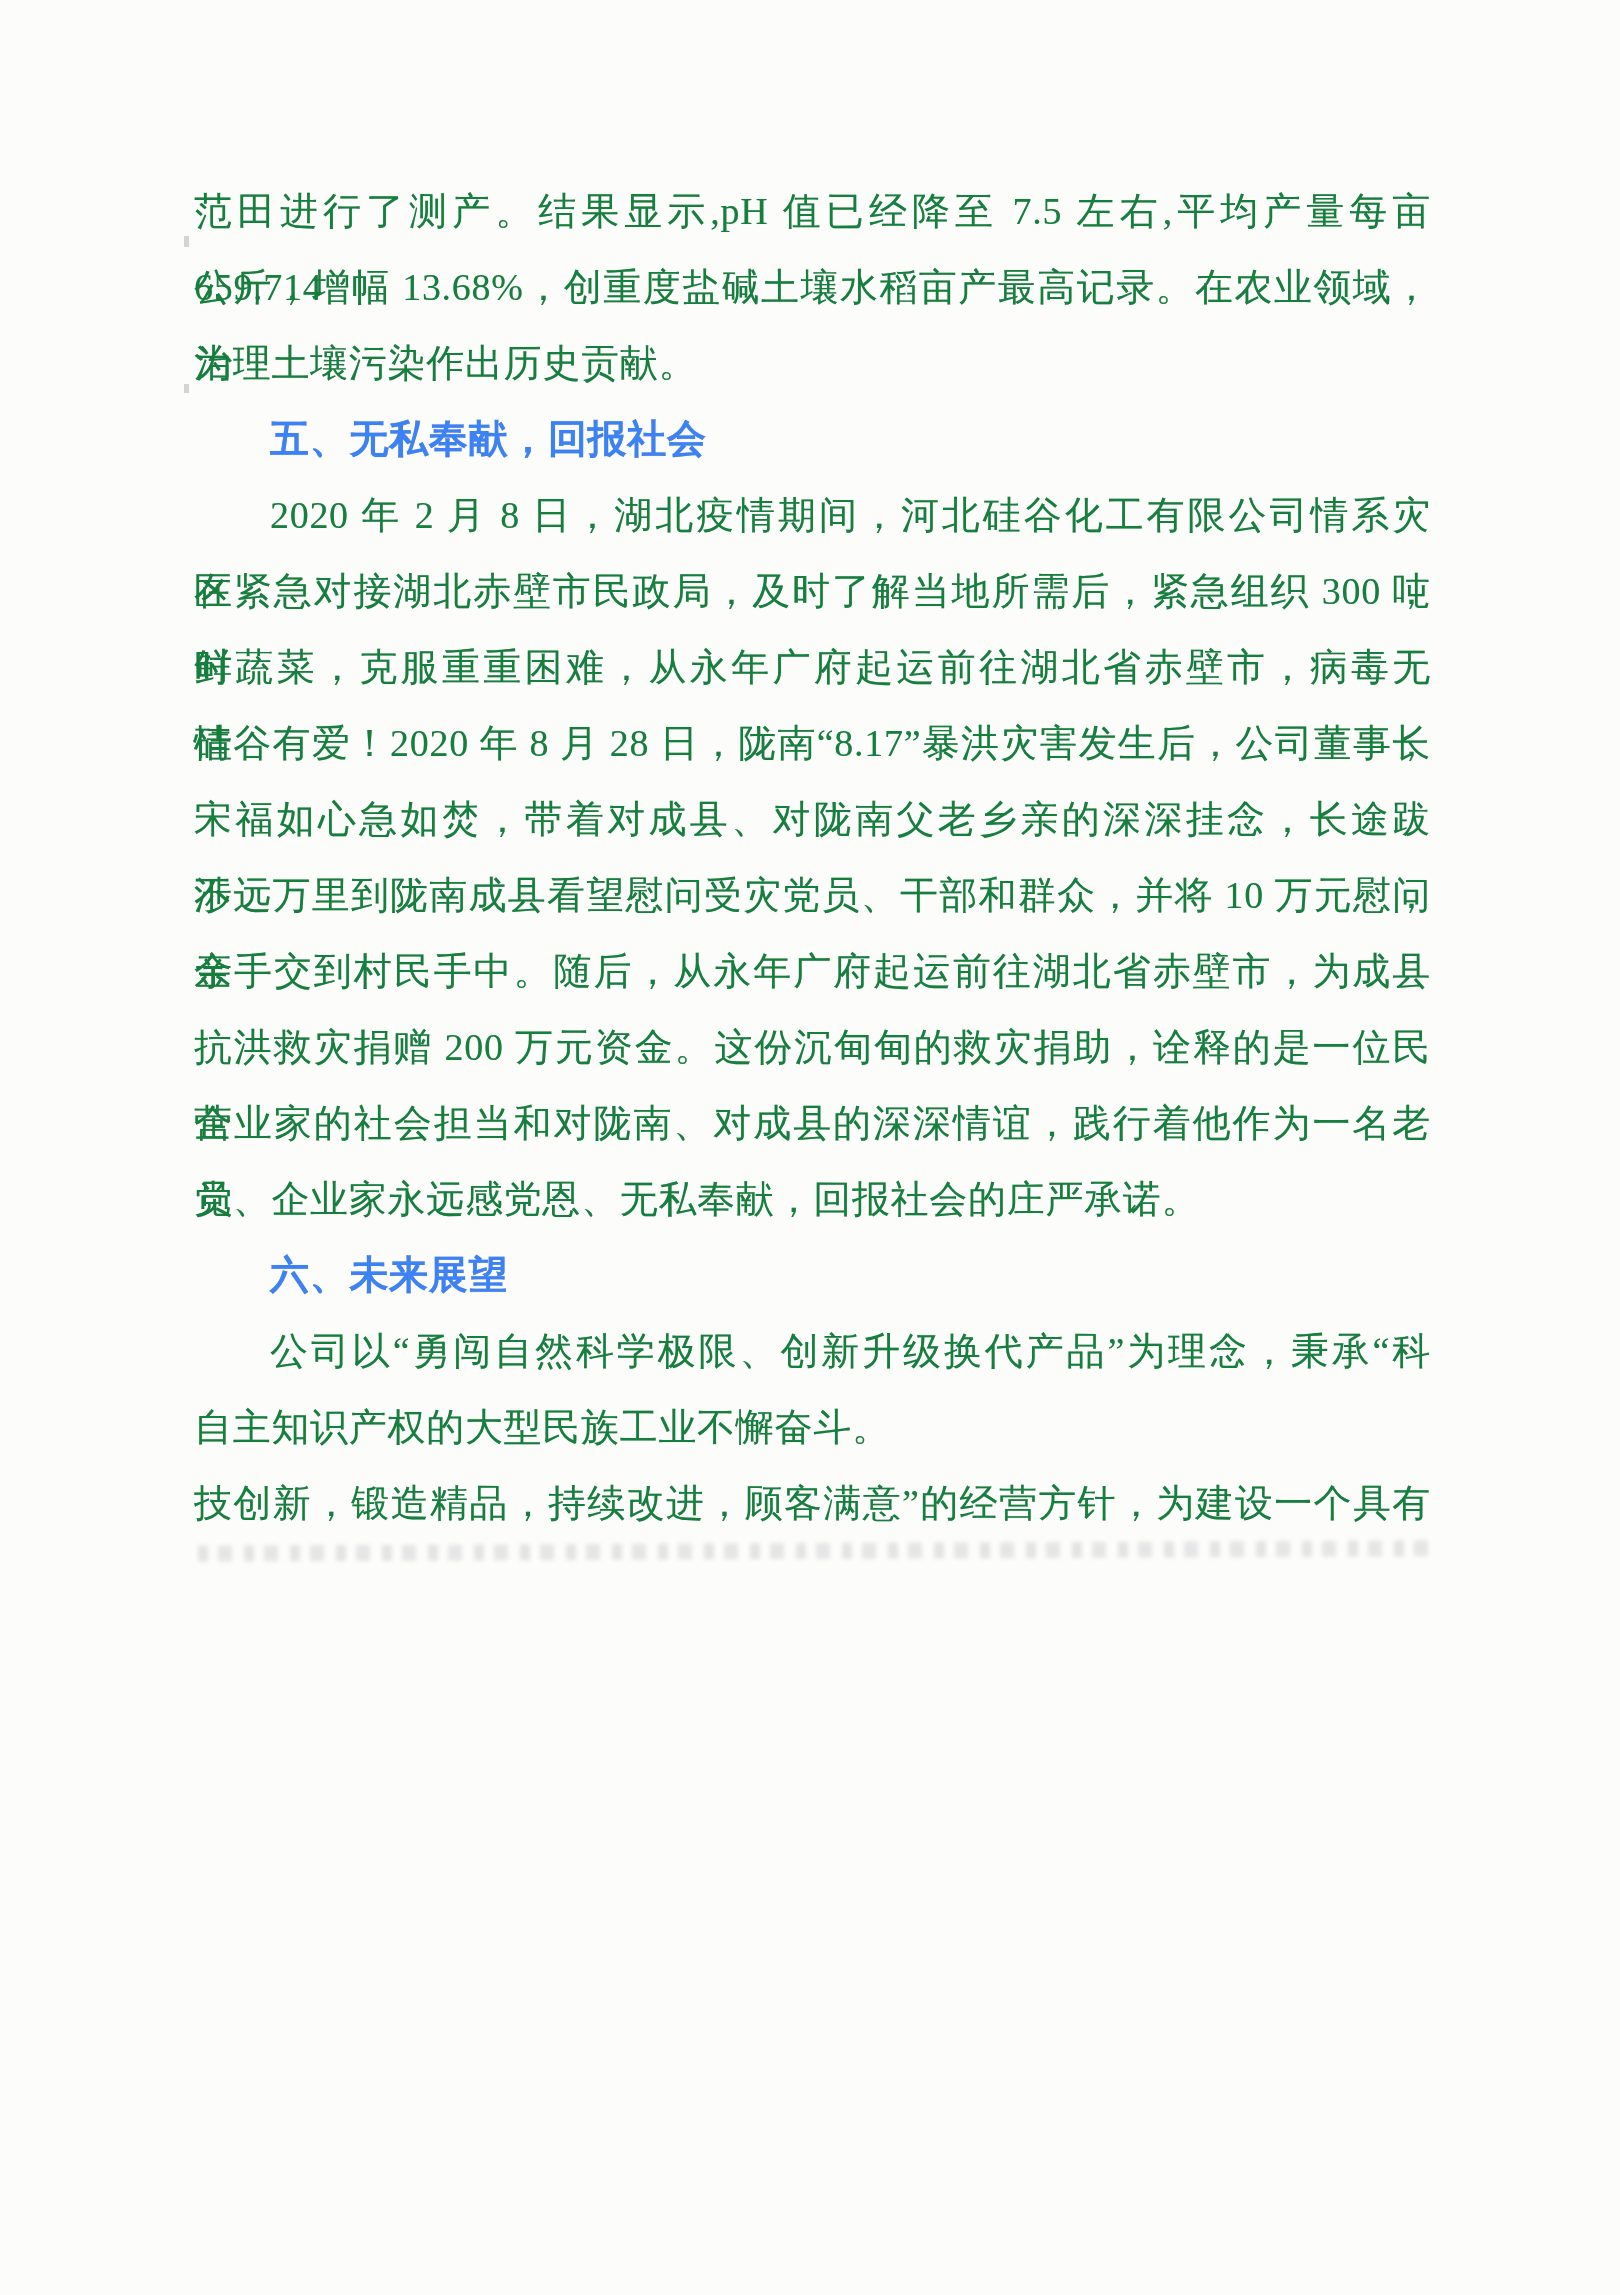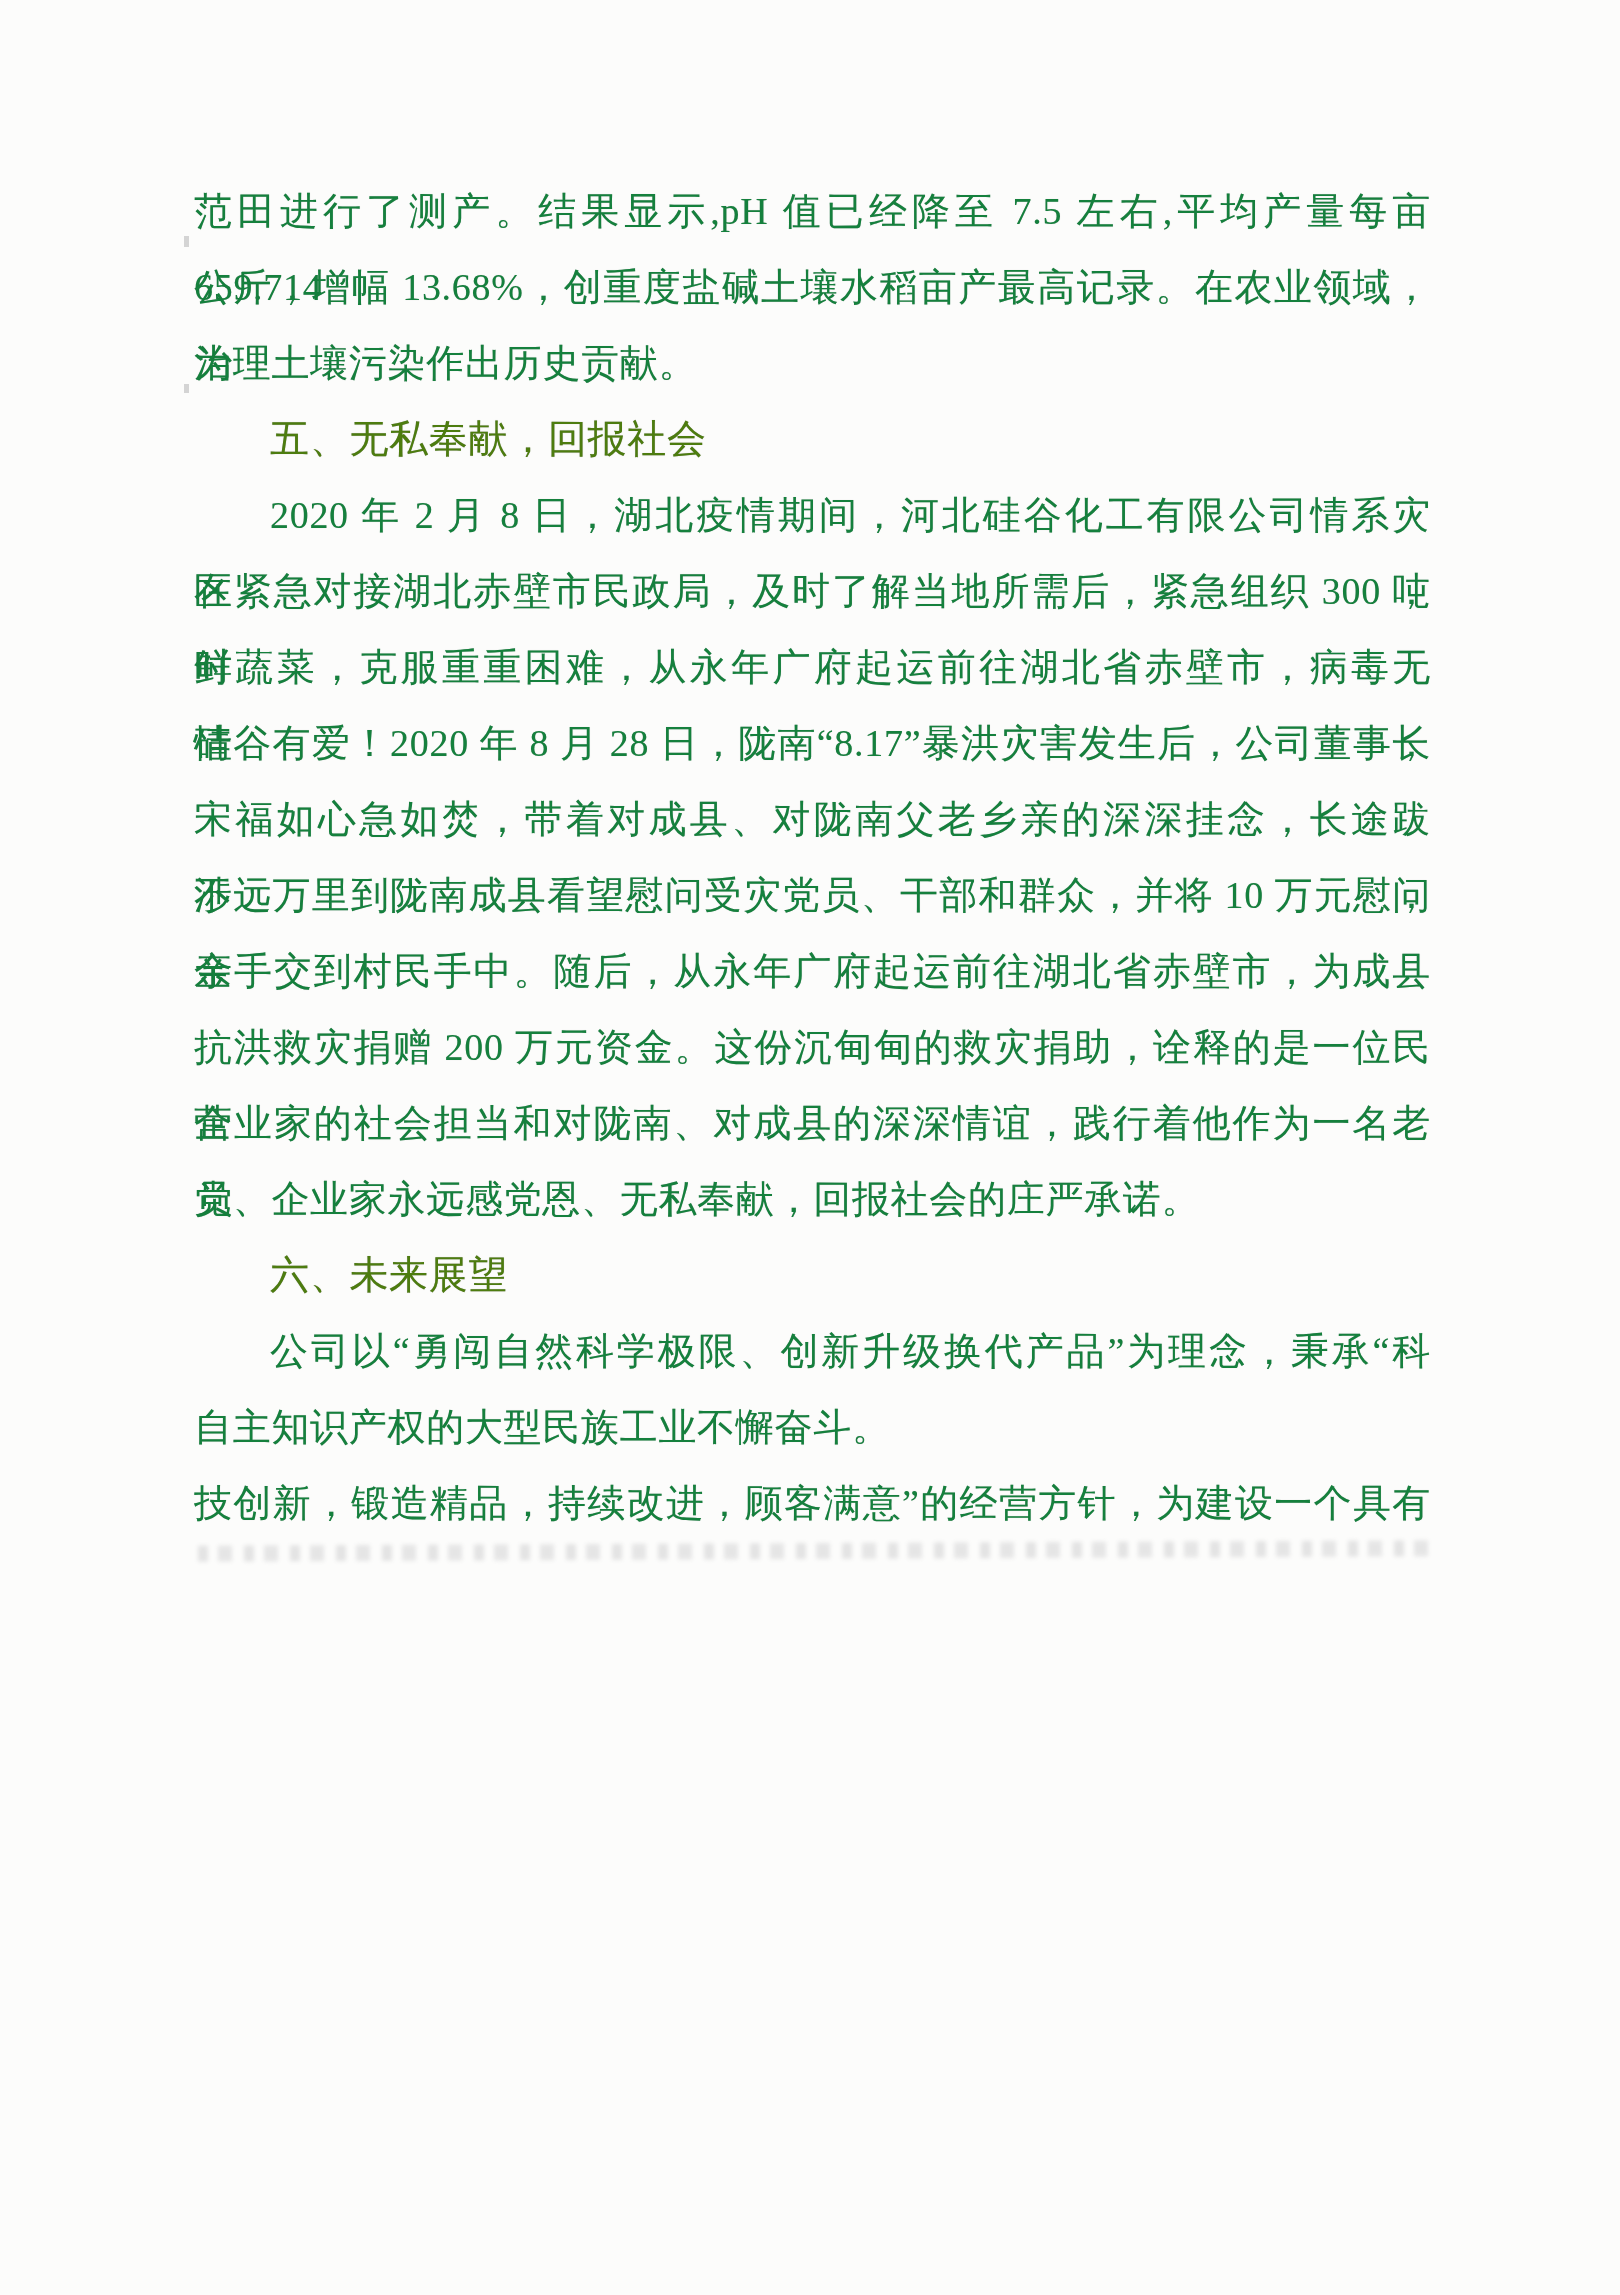--- a/index.html
+++ b/index.html
@@ -36,23 +36,23 @@
   }
   .line.end {
     text-align: center;
     text-align-last: left;
   }
   .line.indent {
     text-indent: 76px;
   }
   .line.heading {
     font-family: "Liberation Sans", "DejaVu Sans", sans-serif;
-    font-weight: 400;
+    font-weight: 700;
     font-size: 39px;
-    color: #4d7c0f;
+    color: #3b82f6;
     text-align: center;
     text-align-last: left;
     text-indent: 76px;
     text-shadow: 0 0 0.7px rgba(30,30,35,0.40);
   }
   .bleed-artifact {
     position: absolute;
     left: 198px;
     top: 1543px;
     width: 1231px;

